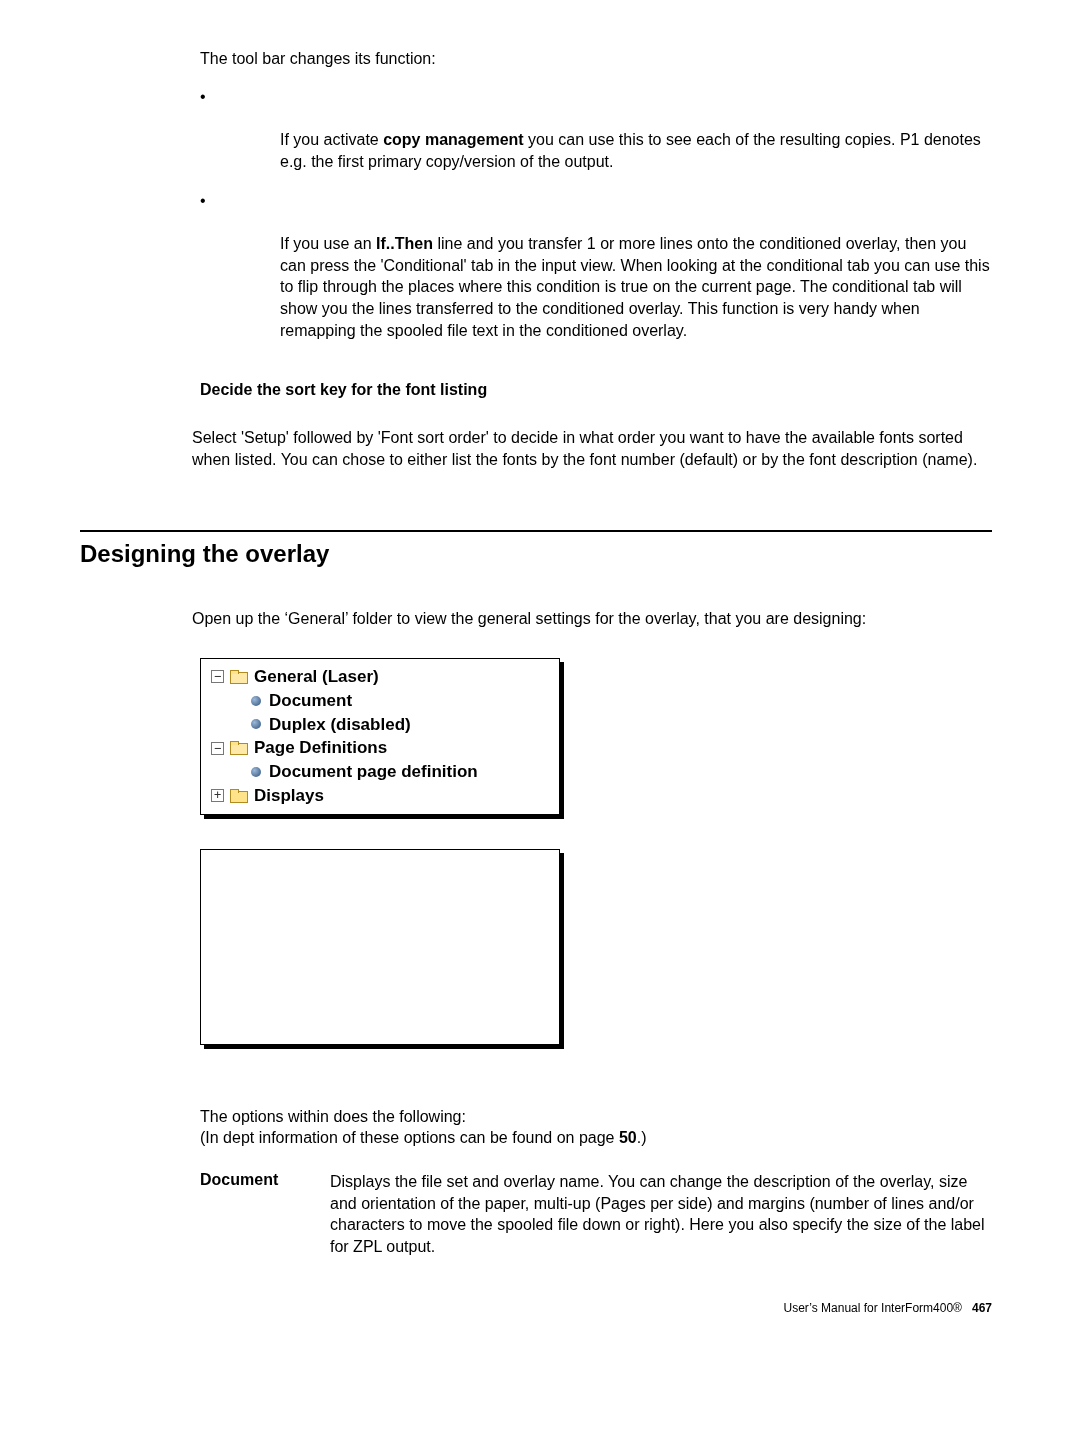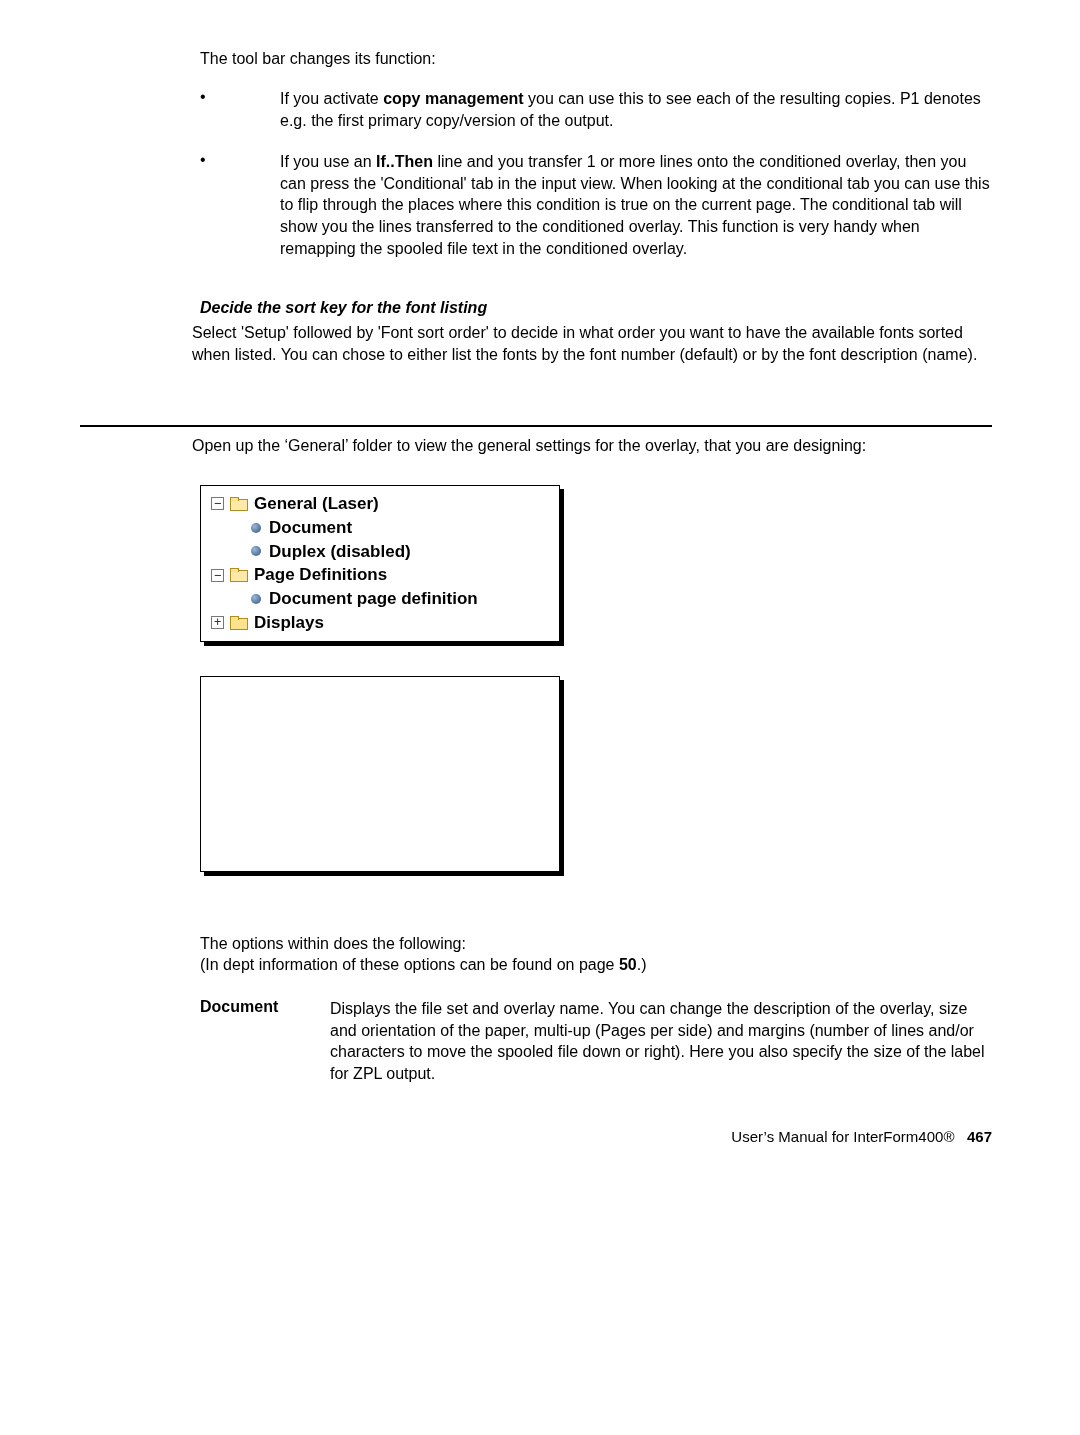--- a/index.html
+++ b/index.html
@@ -25,30 +25,30 @@
     margin-left: 120px;
     margin-bottom: 20px;
   }
   .bullet-mark {
     width: 80px;
     flex-shrink: 0;
   }
   .bullet-text {
     flex: 1;
     line-height: 1.35;
+    margin-top: 41px;
   }
   .bold {
     font-weight: bold;
   }
   .subheading {
     margin-left: 120px;
     font-weight: bold;
     margin-top: 40px;
-    margin-bottom: 5px;
-    font-style: italic;
+    margin-bottom: 28px;
   }
   .body-para {
     margin-left: 112px;
     line-height: 1.35;
   }
   .hr {
     border: none;
     border-top: 2px solid #000;
     margin-top: 60px;
     margin-bottom: 8px;
@@ -156,21 +156,21 @@
     width: 130px;
     flex-shrink:0;
     font-weight:bold;
   }
   .def-desc {
     flex:1;
     line-height:1.35;
   }
   .footer {
     text-align: right;
-    font-size: 15px;
+    font-size: 12px;
     margin-top: 44px;
   }
   .footer .pn {
     font-weight: bold;
   }
 </style>
 </head>
 <body>
 
 <div class="page">
@@ -189,20 +189,21 @@
     <div class="bullet-text">
       <span>If you use an </span><span class="bold">If..Then</span><span> line and you transfer 1 or more lines onto the conditioned overlay, then you can press the 'Conditional' tab in the input view. When looking at the conditional tab you can use this to flip through the places where this condition is true on the current page. The conditional tab will show you the lines transferred to the conditioned overlay. This function is very handy when remapping the spooled file text in the conditioned overlay.</span>
     </div>
   </div>
 
   <div class="subheading">Decide the sort key for the font listing</div>
   <div class="body-para">Select 'Setup' followed by 'Font sort order' to decide in what order you want to have the available fonts sorted when listed. You can chose to either list the fonts by the font number (default) or by the font description (name).</div>
 
   <hr class="hr">
 
+  <div class="section-title">Designing the overlay</div>
 
   <div class="body-para">Open up the ‘General’ folder to view the general settings for the overlay, that you are designing:</div>
 
   <div class="tree-box" style="margin-top:28px;">
     <div class="tree-row indent0">
       <span class="exp">−</span>
       <span class="folder open"></span>
       <span>General (Laser)</span>
     </div>
     <div class="tree-row indent1">

